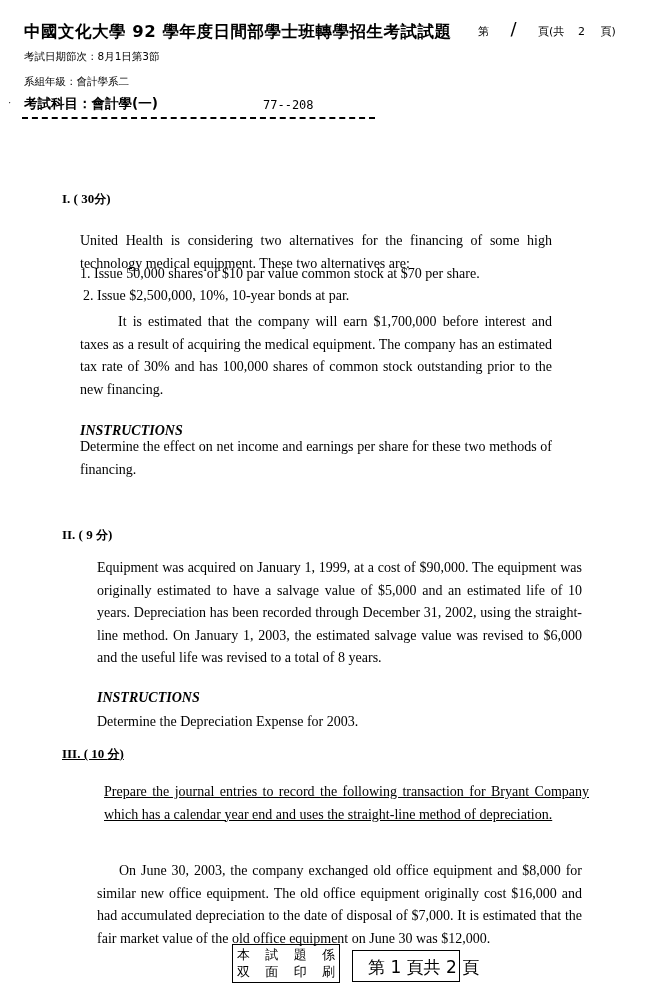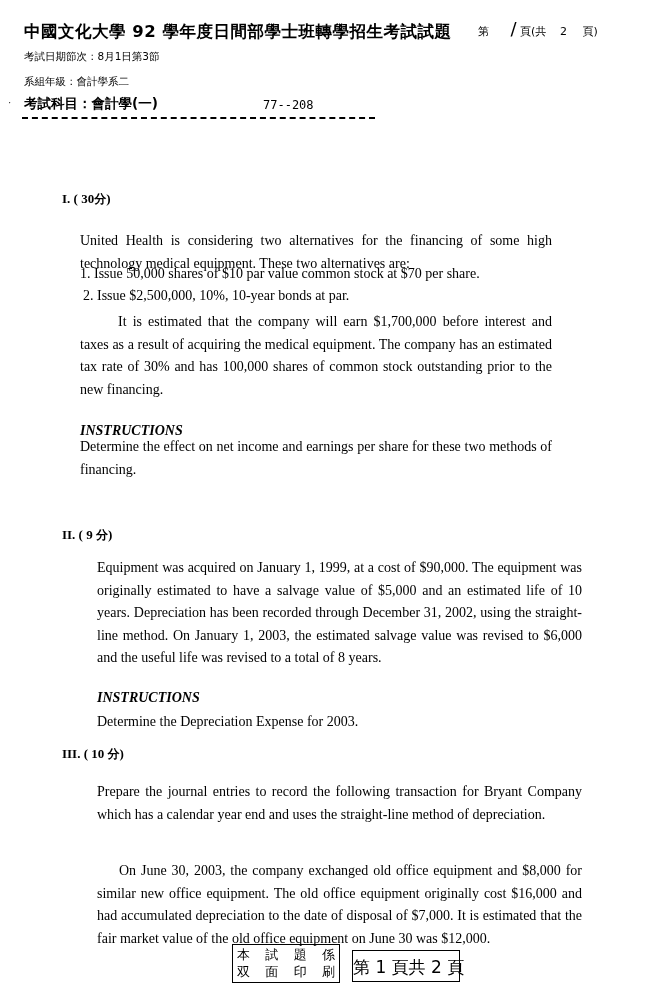--- a/index.html
+++ b/index.html
@@ -30,38 +30,38 @@
   #s1-item2 { left: 83px; top: 288px; font-size: 14px; }
   #s1-body2 { left: 80px; top: 311px; width: 472px; }
   #s1-instr { left: 80px; top: 423px; }
   #s1-instr-text { left: 80px; top: 436px; width: 472px; }
 
   #s2-head { left: 62px; top: 527px; }
   #s2-body { left: 97px; top: 557px; width: 485px; }
   #s2-instr { left: 97px; top: 690px; }
   #s2-instr-text { left: 97px; top: 714px; font-size: 14px; }
 
-  #s3-head { left: 62px; top: 746px; }
-  #s3-body { left: 97px; top: 781px; width: 485px; }
+  #s3-head { left: 62px; top: 746px; text-decoration: underline; }
+  #s3-body { left: 104px; top: 781px; width: 485px; text-decoration: underline; }
   #s3-body2 { left: 97px; top: 848px; width: 485px; }
 
   #stamp-double { left: 232px; top: 944px; width: 106px; height: 37px; border: 1.5px solid #000; }
   #stamp-double .row { position: absolute; left: 4px; width: 98px; display: flex; justify-content: space-between; font-size: 13px; font-family: "DejaVu Sans", sans-serif; }
   #stamp-double .r1 { top: 1px; }
   #stamp-double .r2 { top: 18px; }
-  #stamp-page { left: 352px; top: 950px; width: 108px; height: 32px; border: 1.5px solid #000; font-family: "DejaVu Sans", sans-serif; font-size: 17px; line-height: 32px; padding-left: 0; box-sizing: border-box; }
+  #stamp-page { left: 352px; top: 950px; width: 108px; height: 32px; border: 1.5px solid #000; font-family: "DejaVu Sans", sans-serif; font-size: 17px; line-height: 32px; padding-left: 15px; box-sizing: border-box; }
 </style>
 </head>
 <body>
 
 <div class="abs cjk" id="title">中國文化大學 92 學年度日間部學士班轉學招生考試試題</div>
 <div class="abs cjk" id="page-indicator">
   <span>第</span>
   <span style="margin-left:18px;font-size:18px;font-weight:normal;">/</span>
-  <span style="">頁(共</span>
+  <span style="margin-left:18px;">頁(共</span>
   <span style="margin-left:10px;">2</span>
   <span style="margin-left:12px;">頁)</span>
 </div>
 <div class="abs cjk" id="exam-date">考試日期節次：8月1日第3節</div>
 <div class="abs cjk" id="department">系組年級：會計學系二</div>
 <div class="abs" id="bullet-mark">·</div>
 <div class="abs cjk" id="subject">考試科目：會計學(一)</div>
 <div class="abs" id="code">77--208</div>
 <div class="abs" id="separator"></div>
 

